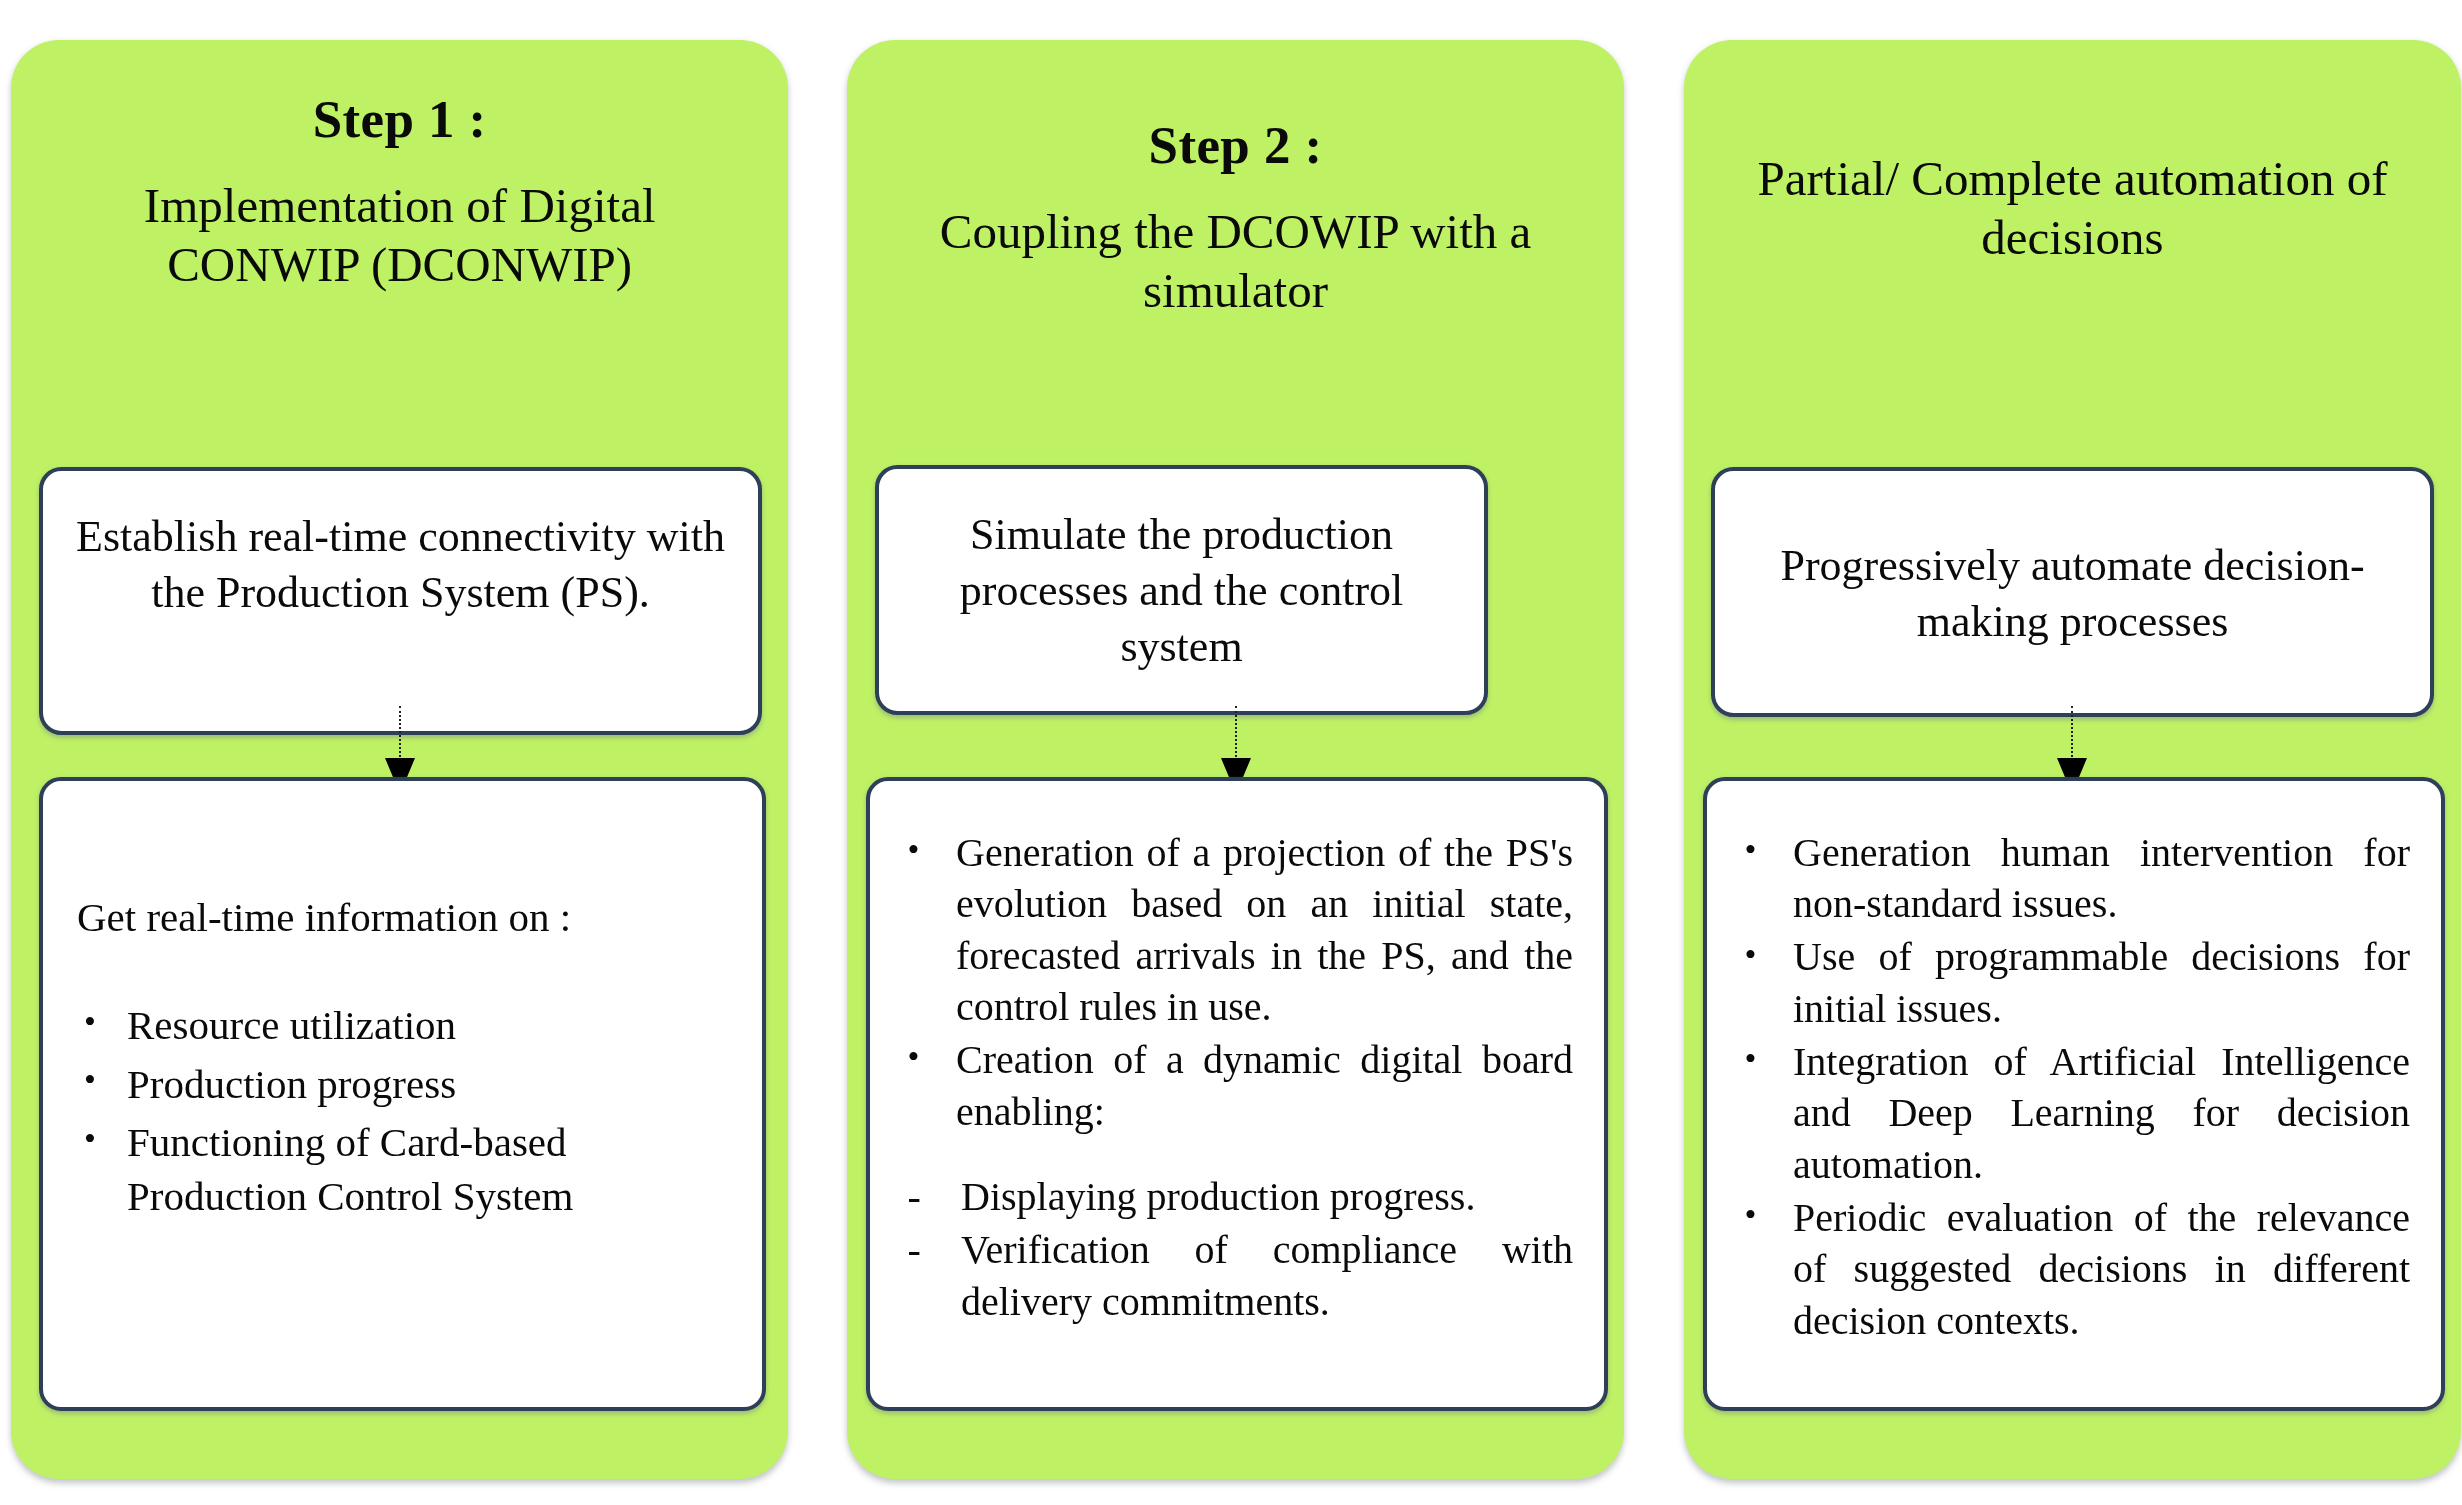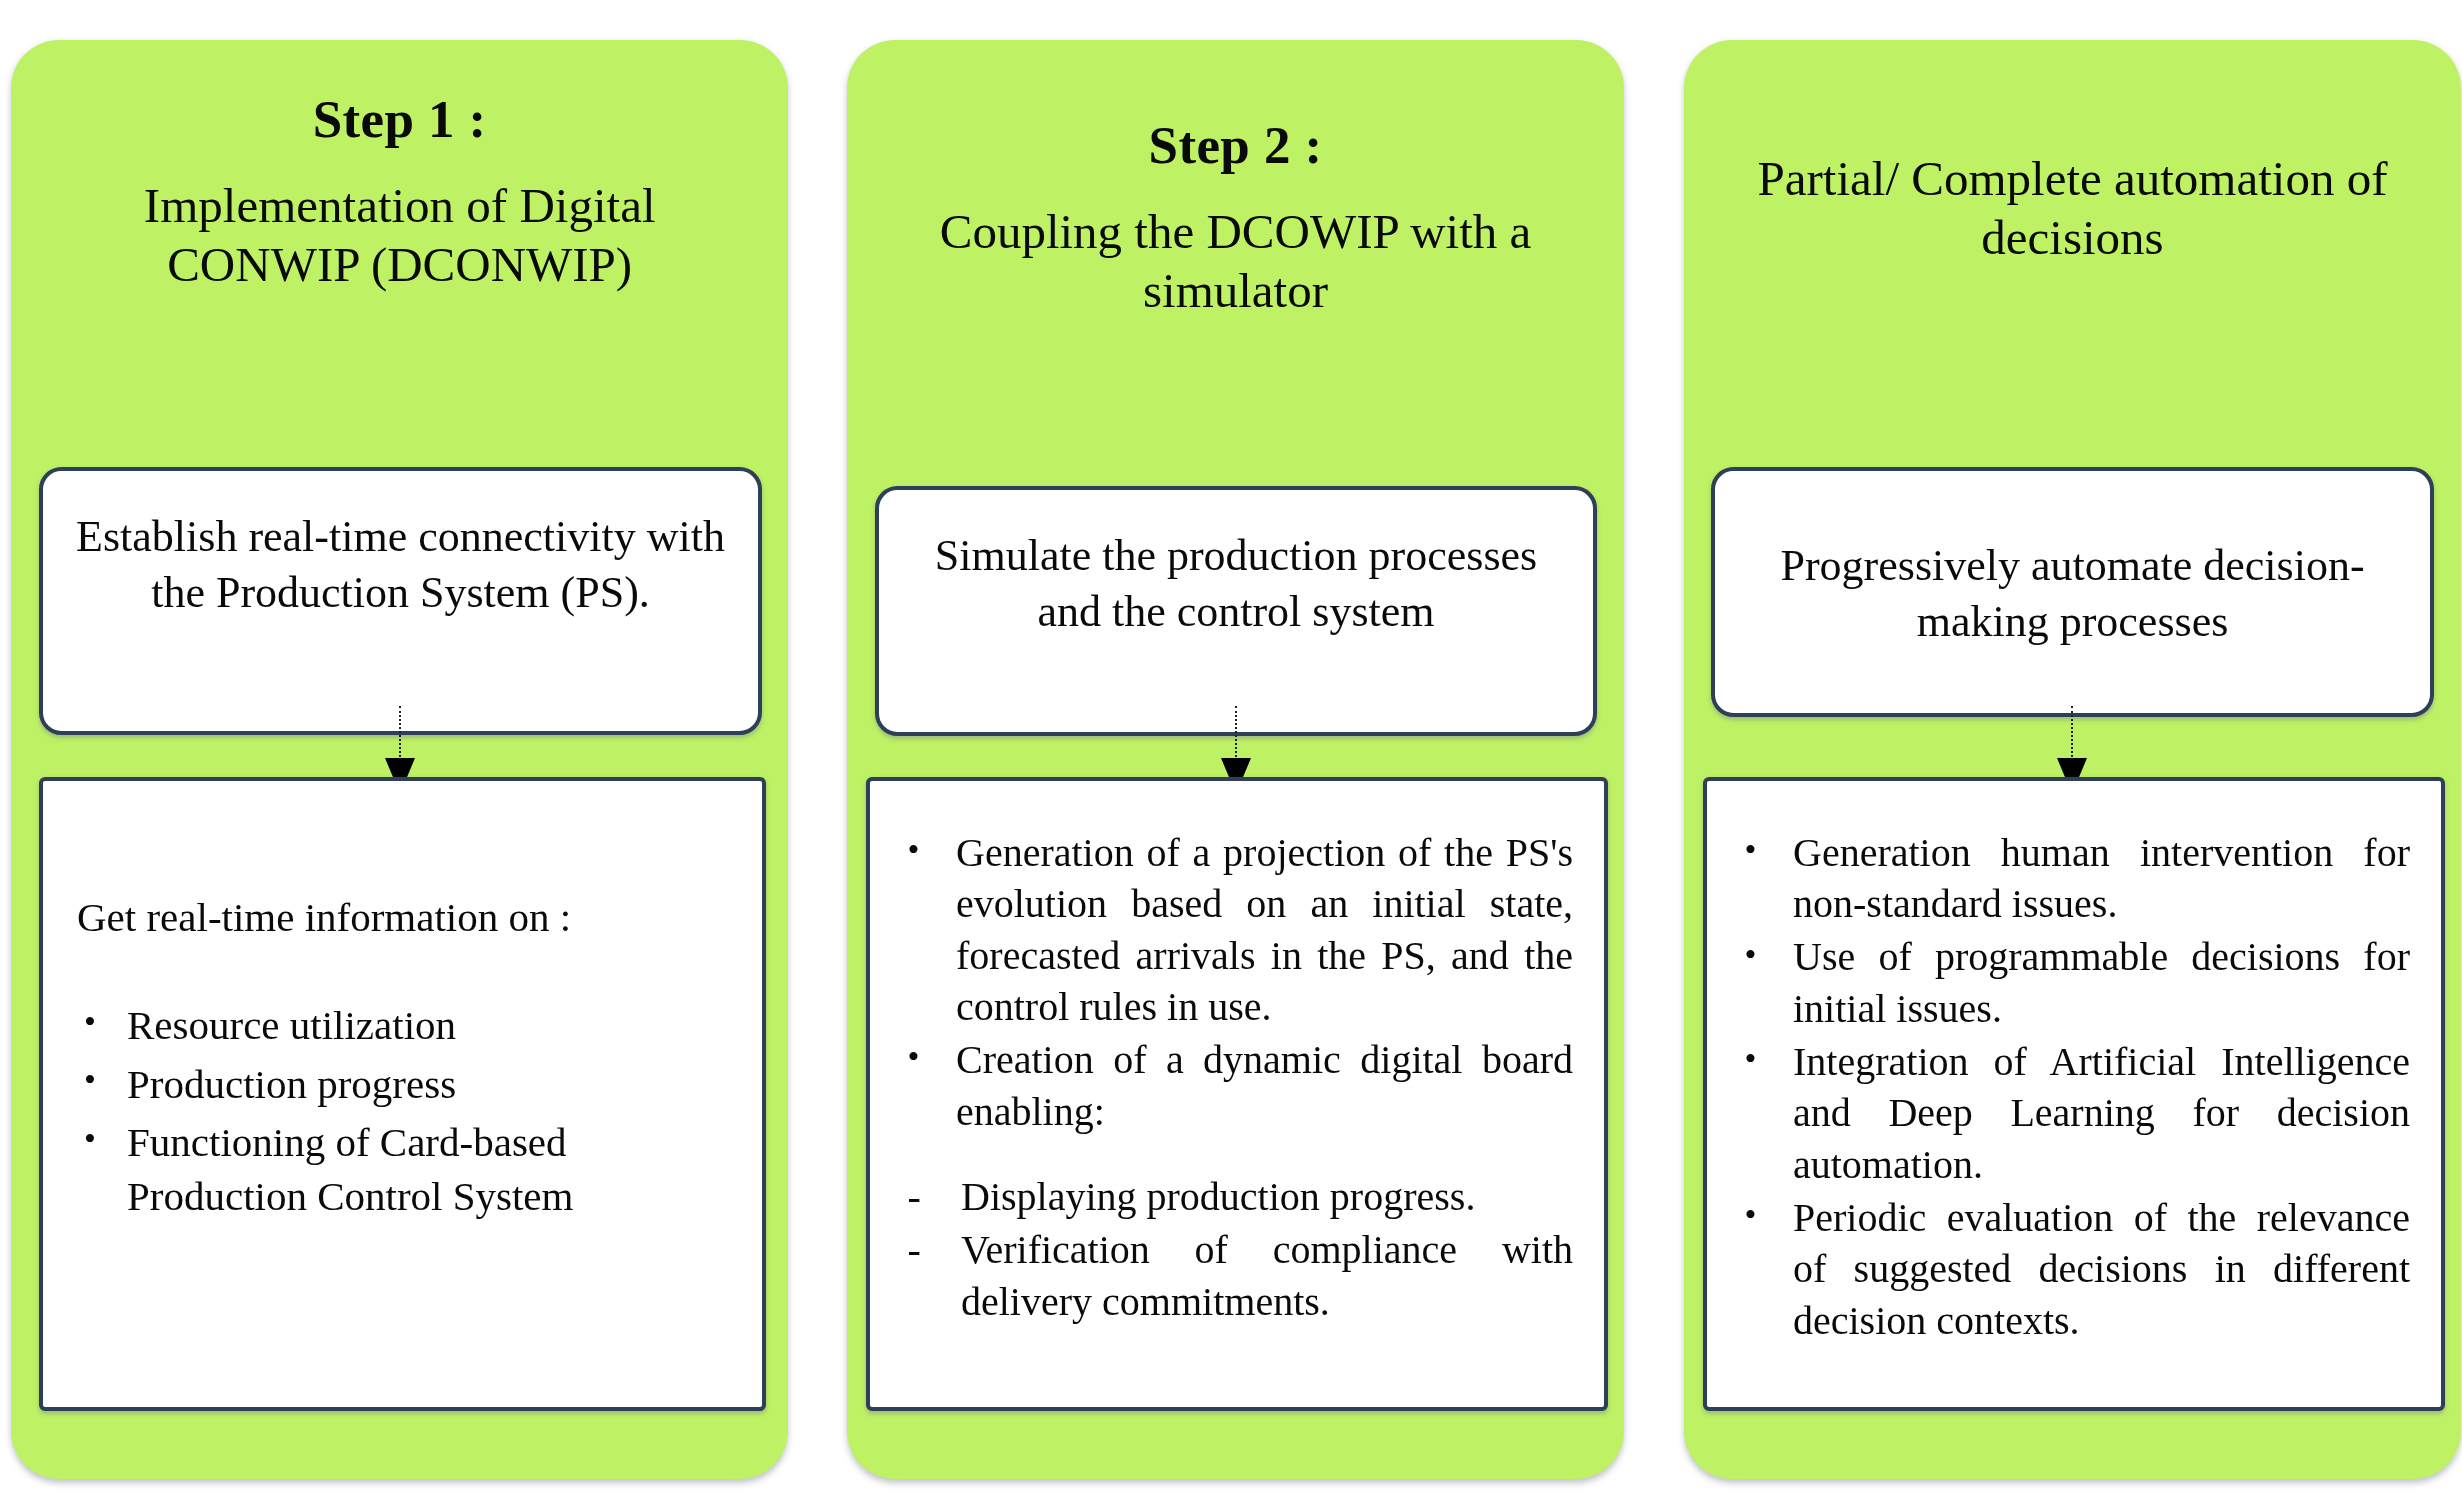--- a/index.html
+++ b/index.html
@@ -73,35 +73,35 @@
   .box-inner {
     position: absolute;
     left: 0; right: 0;
     padding: 0 29px;
     box-sizing: border-box;
   }
 
   
   .box--top     { border-radius: 22.4px; }
   .box--top.b1  { left: 39px;   top: 467px; width: 723px; height: 268px; }
-  .box--top.b2  { left: 875px; top: 486px; width: 722px; height: 250px; }
+  .box--top.b2  { left: 875px; top: 465px; width: 613px; height: 250px; }
   .box--top.b3  { left: 1711px; top: 467px; width: 723px; height: 250px; }
 
   .top-text {
     font-size: 44px;
     line-height: 1.27;
     text-align: center;
     color: #0a0a0a;
   }
   .b1 .box-inner { top: 38px; }
   .b2 .box-inner { top: 38px; }
   .b3 .box-inner { top: 67px; }
 
   
-  .box--bottom     { border-radius: 6px; }
+  .box--bottom     { border-radius: 22px; }
   .box--bottom.c1  { left: 39px;   top: 777px; width: 727px; height: 634px; }
   .box--bottom.c2  { left: 866px; top: 777px; width: 742px; height: 634px; }
   .box--bottom.c3  { left: 1703px; top: 777px; width: 742px; height: 634px; }
 
   
   .connector {
     position: absolute;
     width: 34px;
     height: 103px;
     pointer-events: none;

